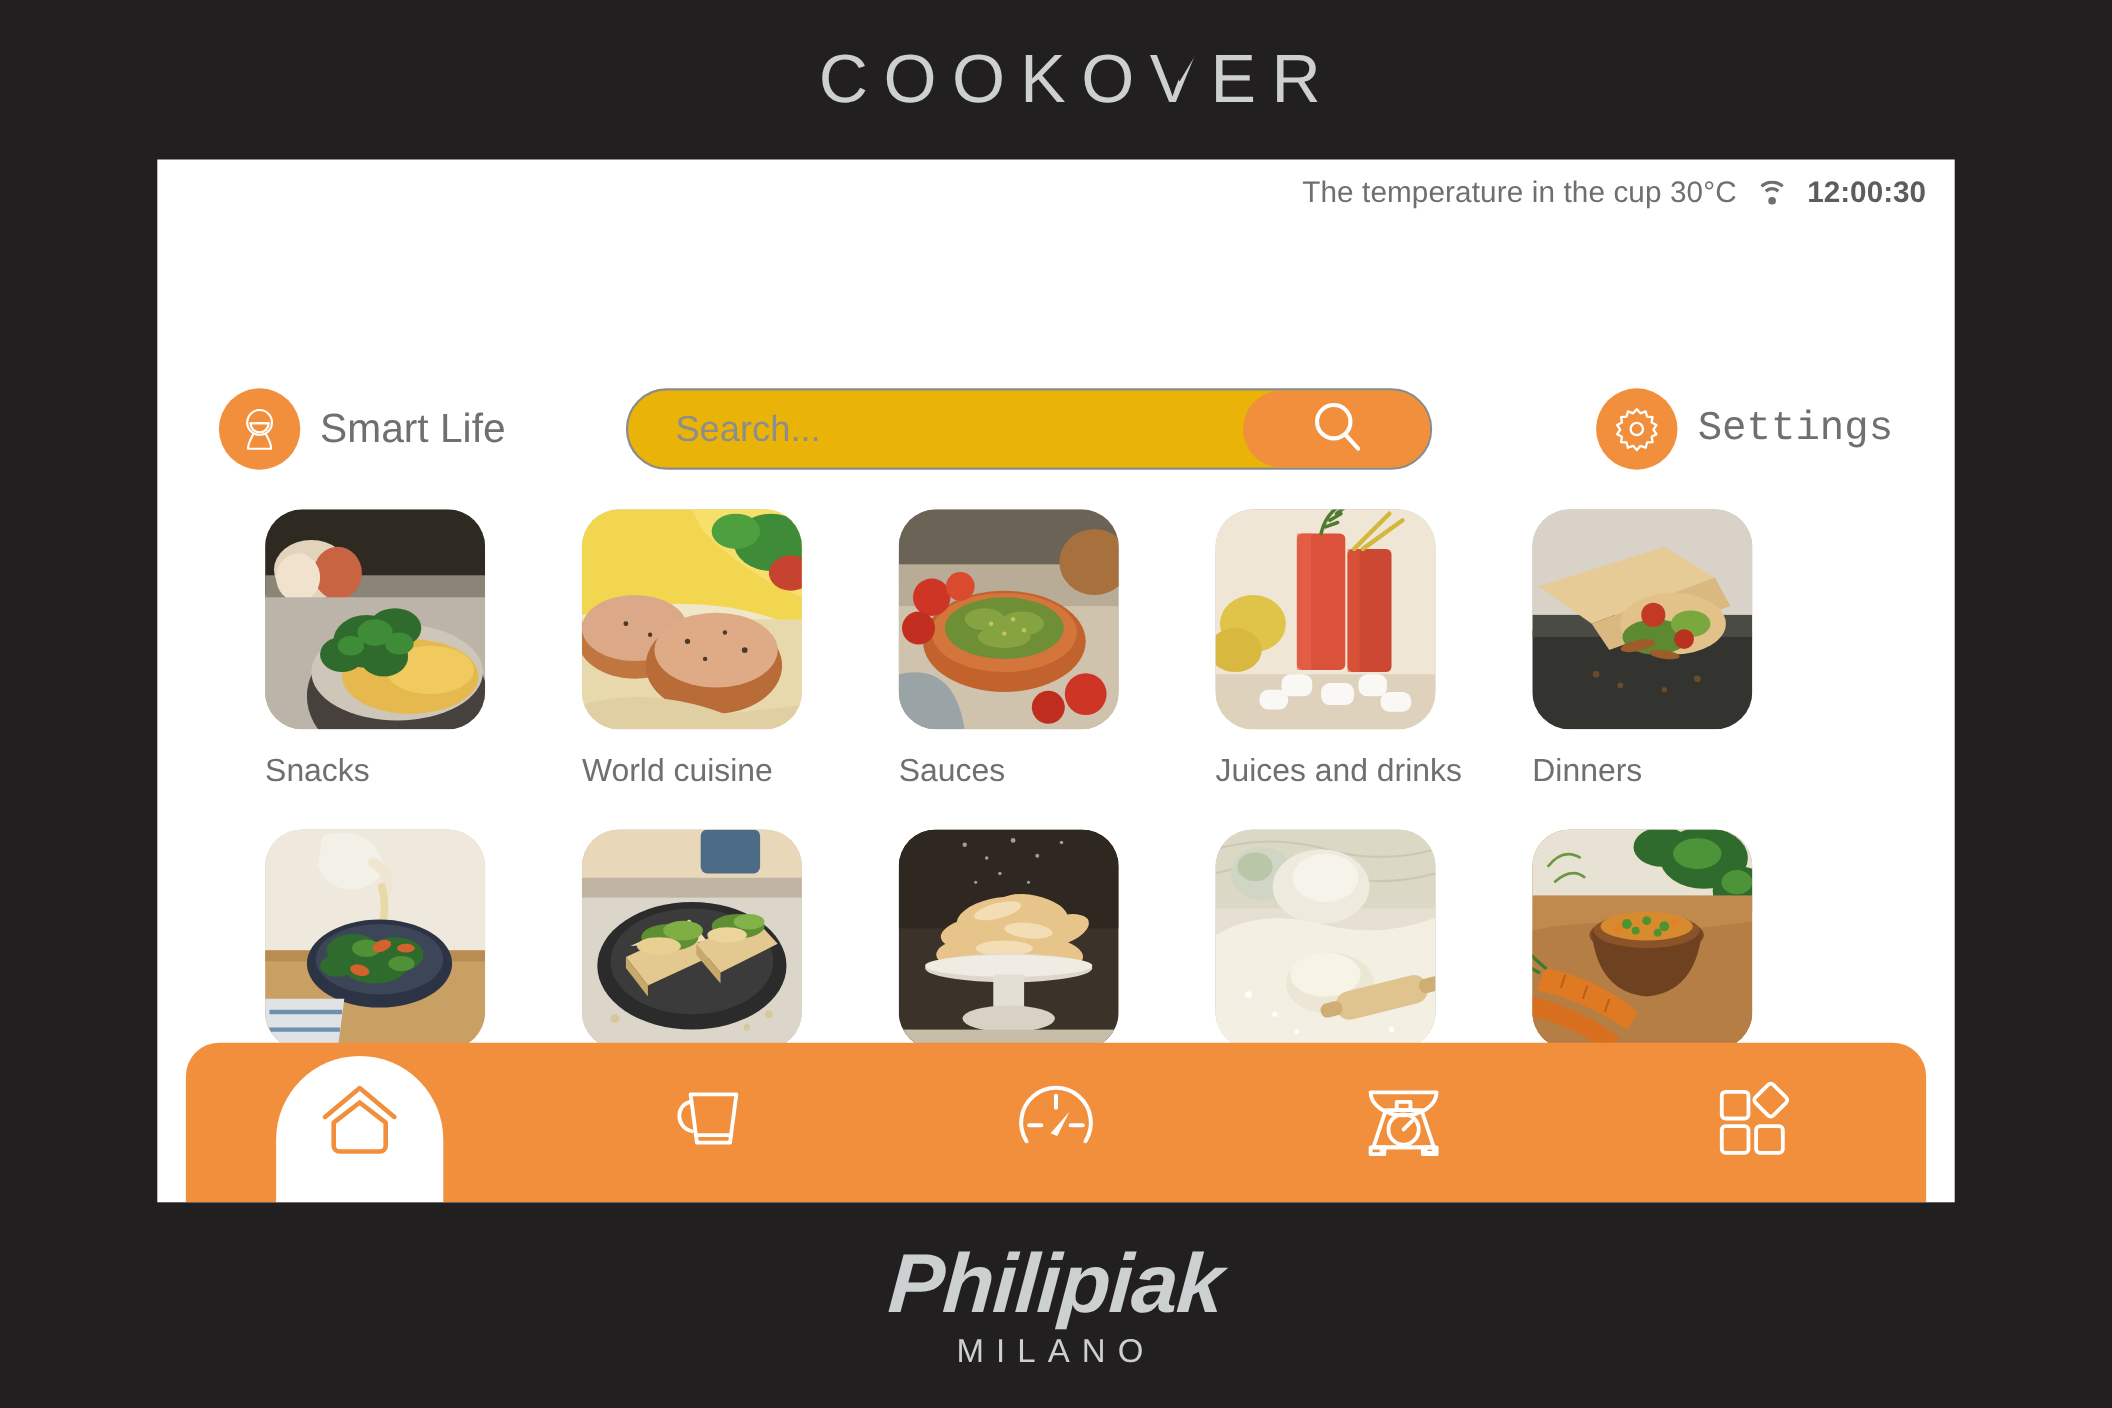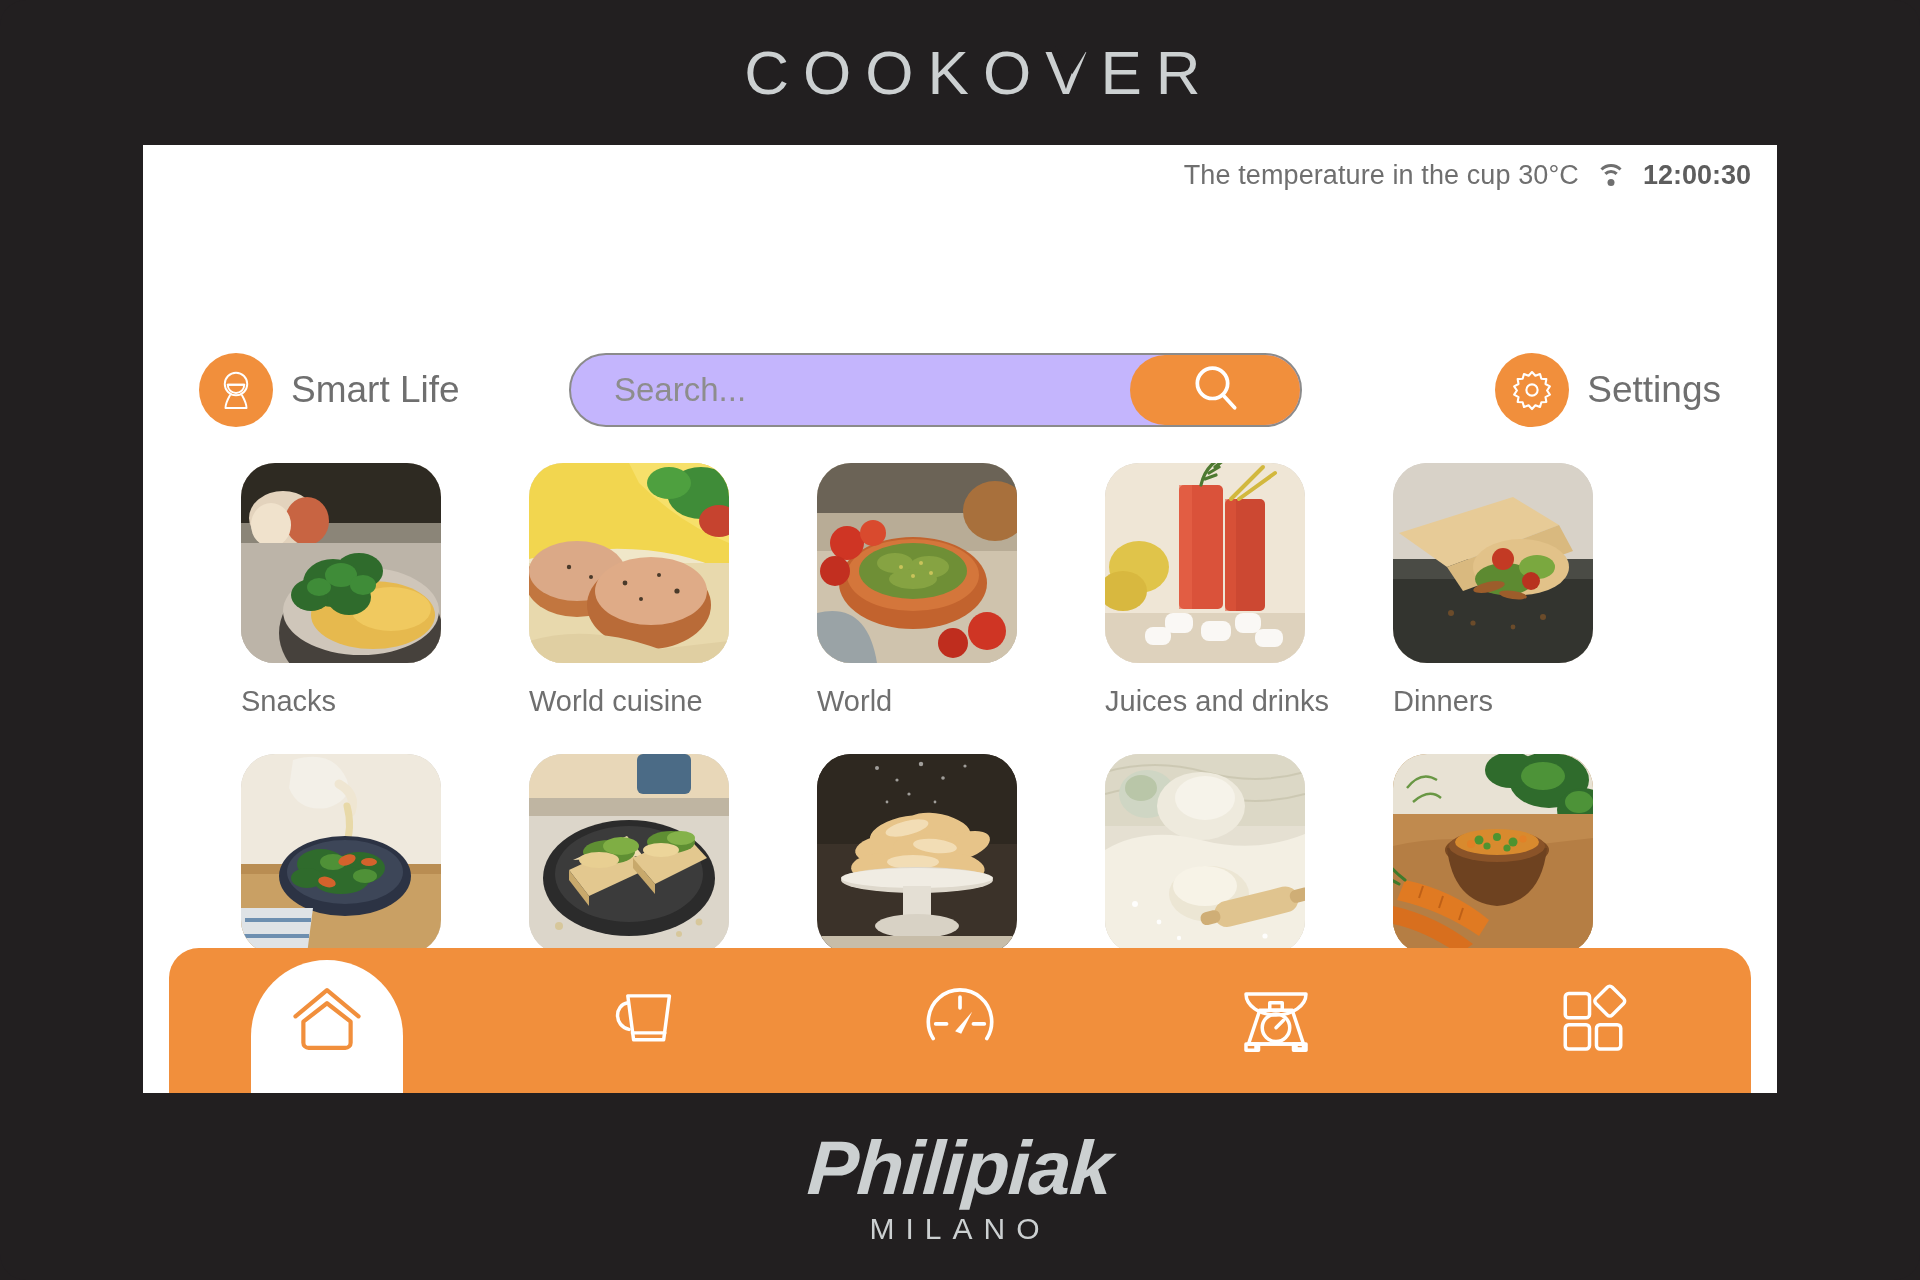--- a/index.html
+++ b/index.html
@@ -114,30 +114,30 @@
     flex: 0 0 auto;
   }
   .pill-btn .lbl {
     color: #6f6f6f;
     font-size: 37px;
     white-space: nowrap;
     text-align: center;
   }
 
   .smartlife { left: 56px; top: 8px; }
-  .settings  { right: 56px; top: 8px; }
+  .settings  { right: 56px; top: 8px; font-family: Liberation Mono, monospace; }
 
   
   .searchbox {
     position: absolute;
     left: 426px; top: 8px;
     width: 733px; height: 74px;
     border: 2.5px solid #8b8b8b;
     border-radius: 38px;
-    background: #c4b5fd;
+    background: #eab308;
     display: flex; align-items: flex-start;
     overflow: hidden;
   }
   .searchbox input {
     flex: 1 1 auto;
     border: none; outline: none;
     background: transparent;
     font-family: "Liberation Sans", sans-serif;
     font-size: 33px;
     color: #555;
@@ -381,21 +381,21 @@
                 <circle cx="114" cy="110" r="2"></circle>
             </g>
             <circle cx="30" cy="80" r="17" fill="#cf3524"></circle>
             <circle cx="56" cy="70" r="13" fill="#d94a2e"></circle>
             <circle cx="18" cy="108" r="15" fill="#c22f20"></circle>
             <circle cx="170" cy="168" r="19" fill="#cf3524"></circle>
             <circle cx="136" cy="180" r="15" fill="#bf2d1e"></circle>
             <path d="M0 150 Q50 138 60 200 H0 Z" fill="#9aa3a6"></path>
           </svg>
         </div>
-        <span class="caption">World</span>
+        <span class="caption">Sauces</span>
       </div>
 
       <div class="tile">
         <div class="thumb">
           <svg viewBox="0 0 200 200" preserveAspectRatio="xMidYMid slice">
             <rect width="200" height="200" fill="#efe6d6"></rect>
             <rect y="150" width="200" height="50" fill="#ded2bd"></rect>
             <ellipse cx="34" cy="104" rx="30" ry="26" fill="#e0c44a"></ellipse>
             <ellipse cx="18" cy="128" rx="24" ry="20" fill="#d8b83f"></ellipse>
             <rect x="74" y="22" width="44" height="124" rx="5" fill="#d8452c" opacity="0.92"></rect>

